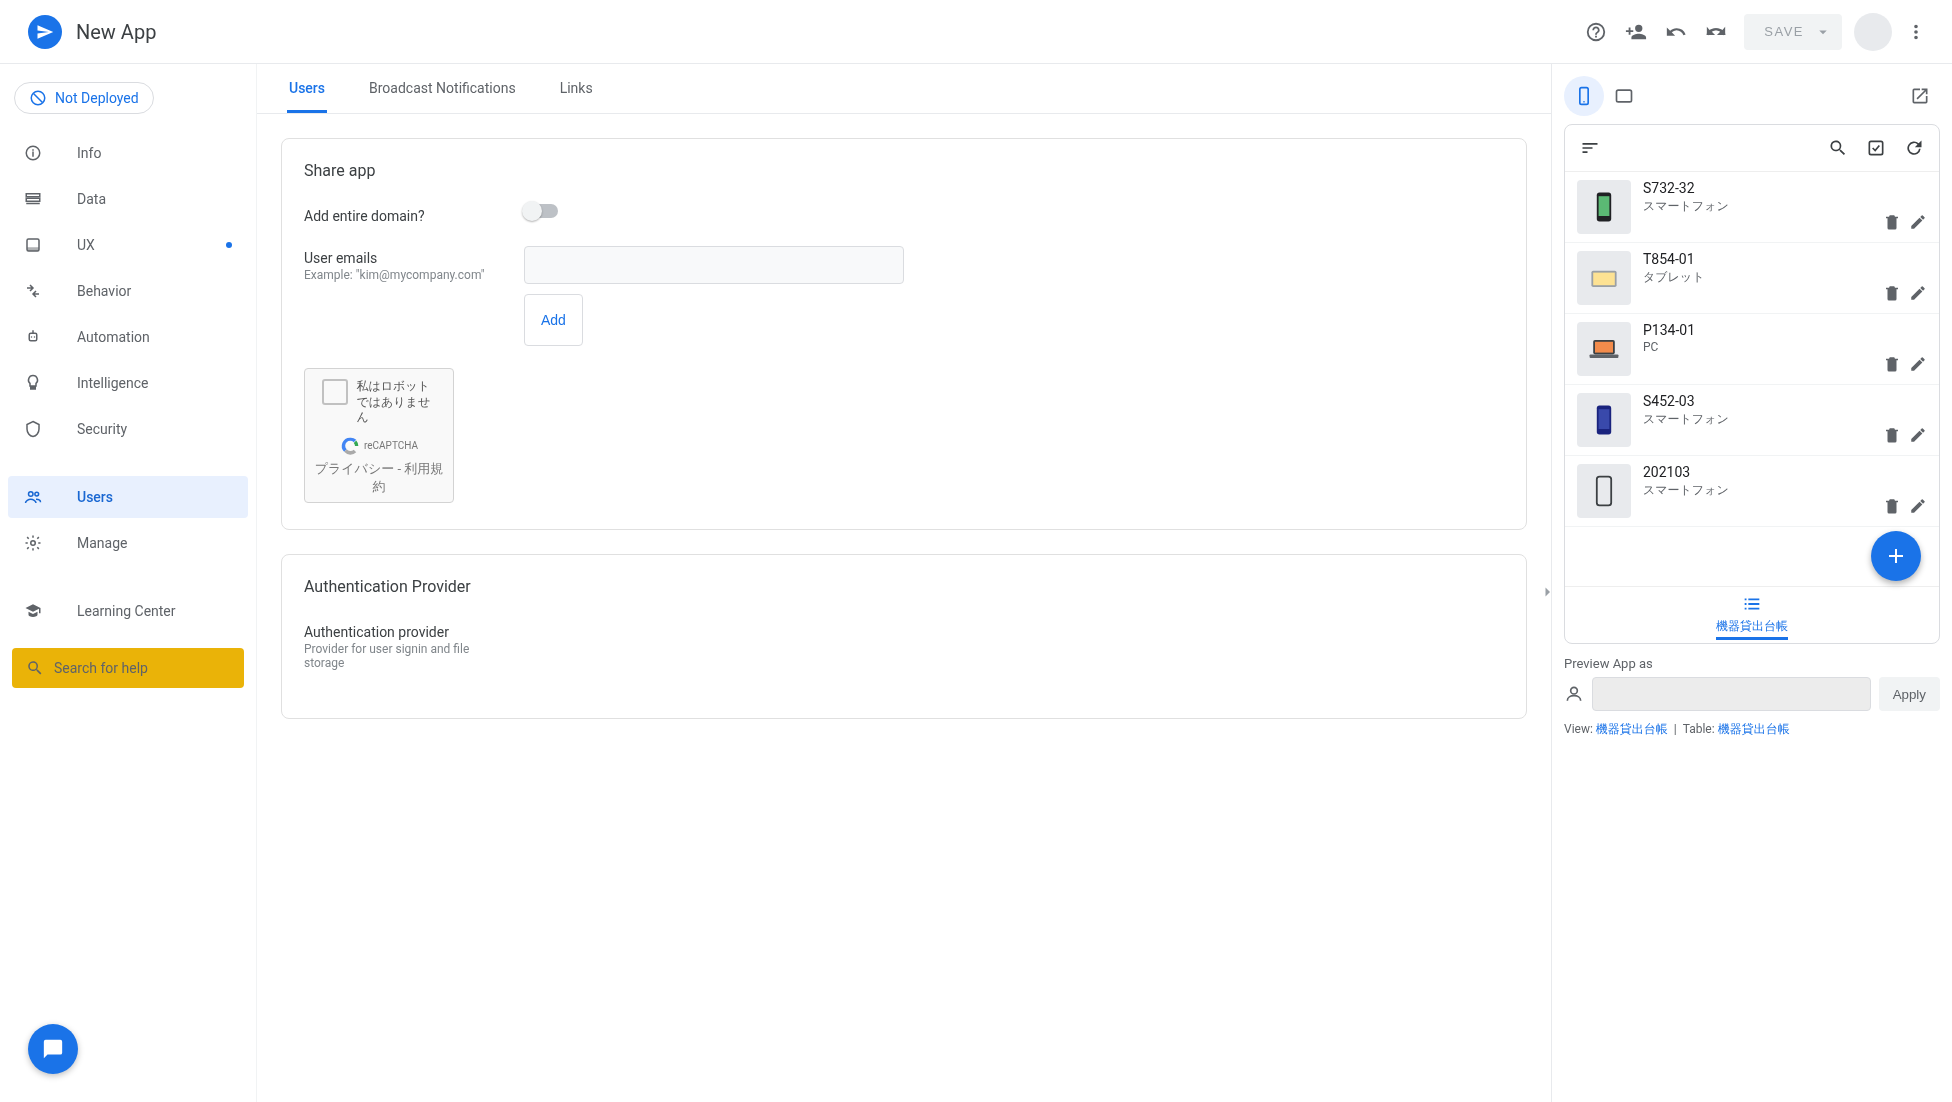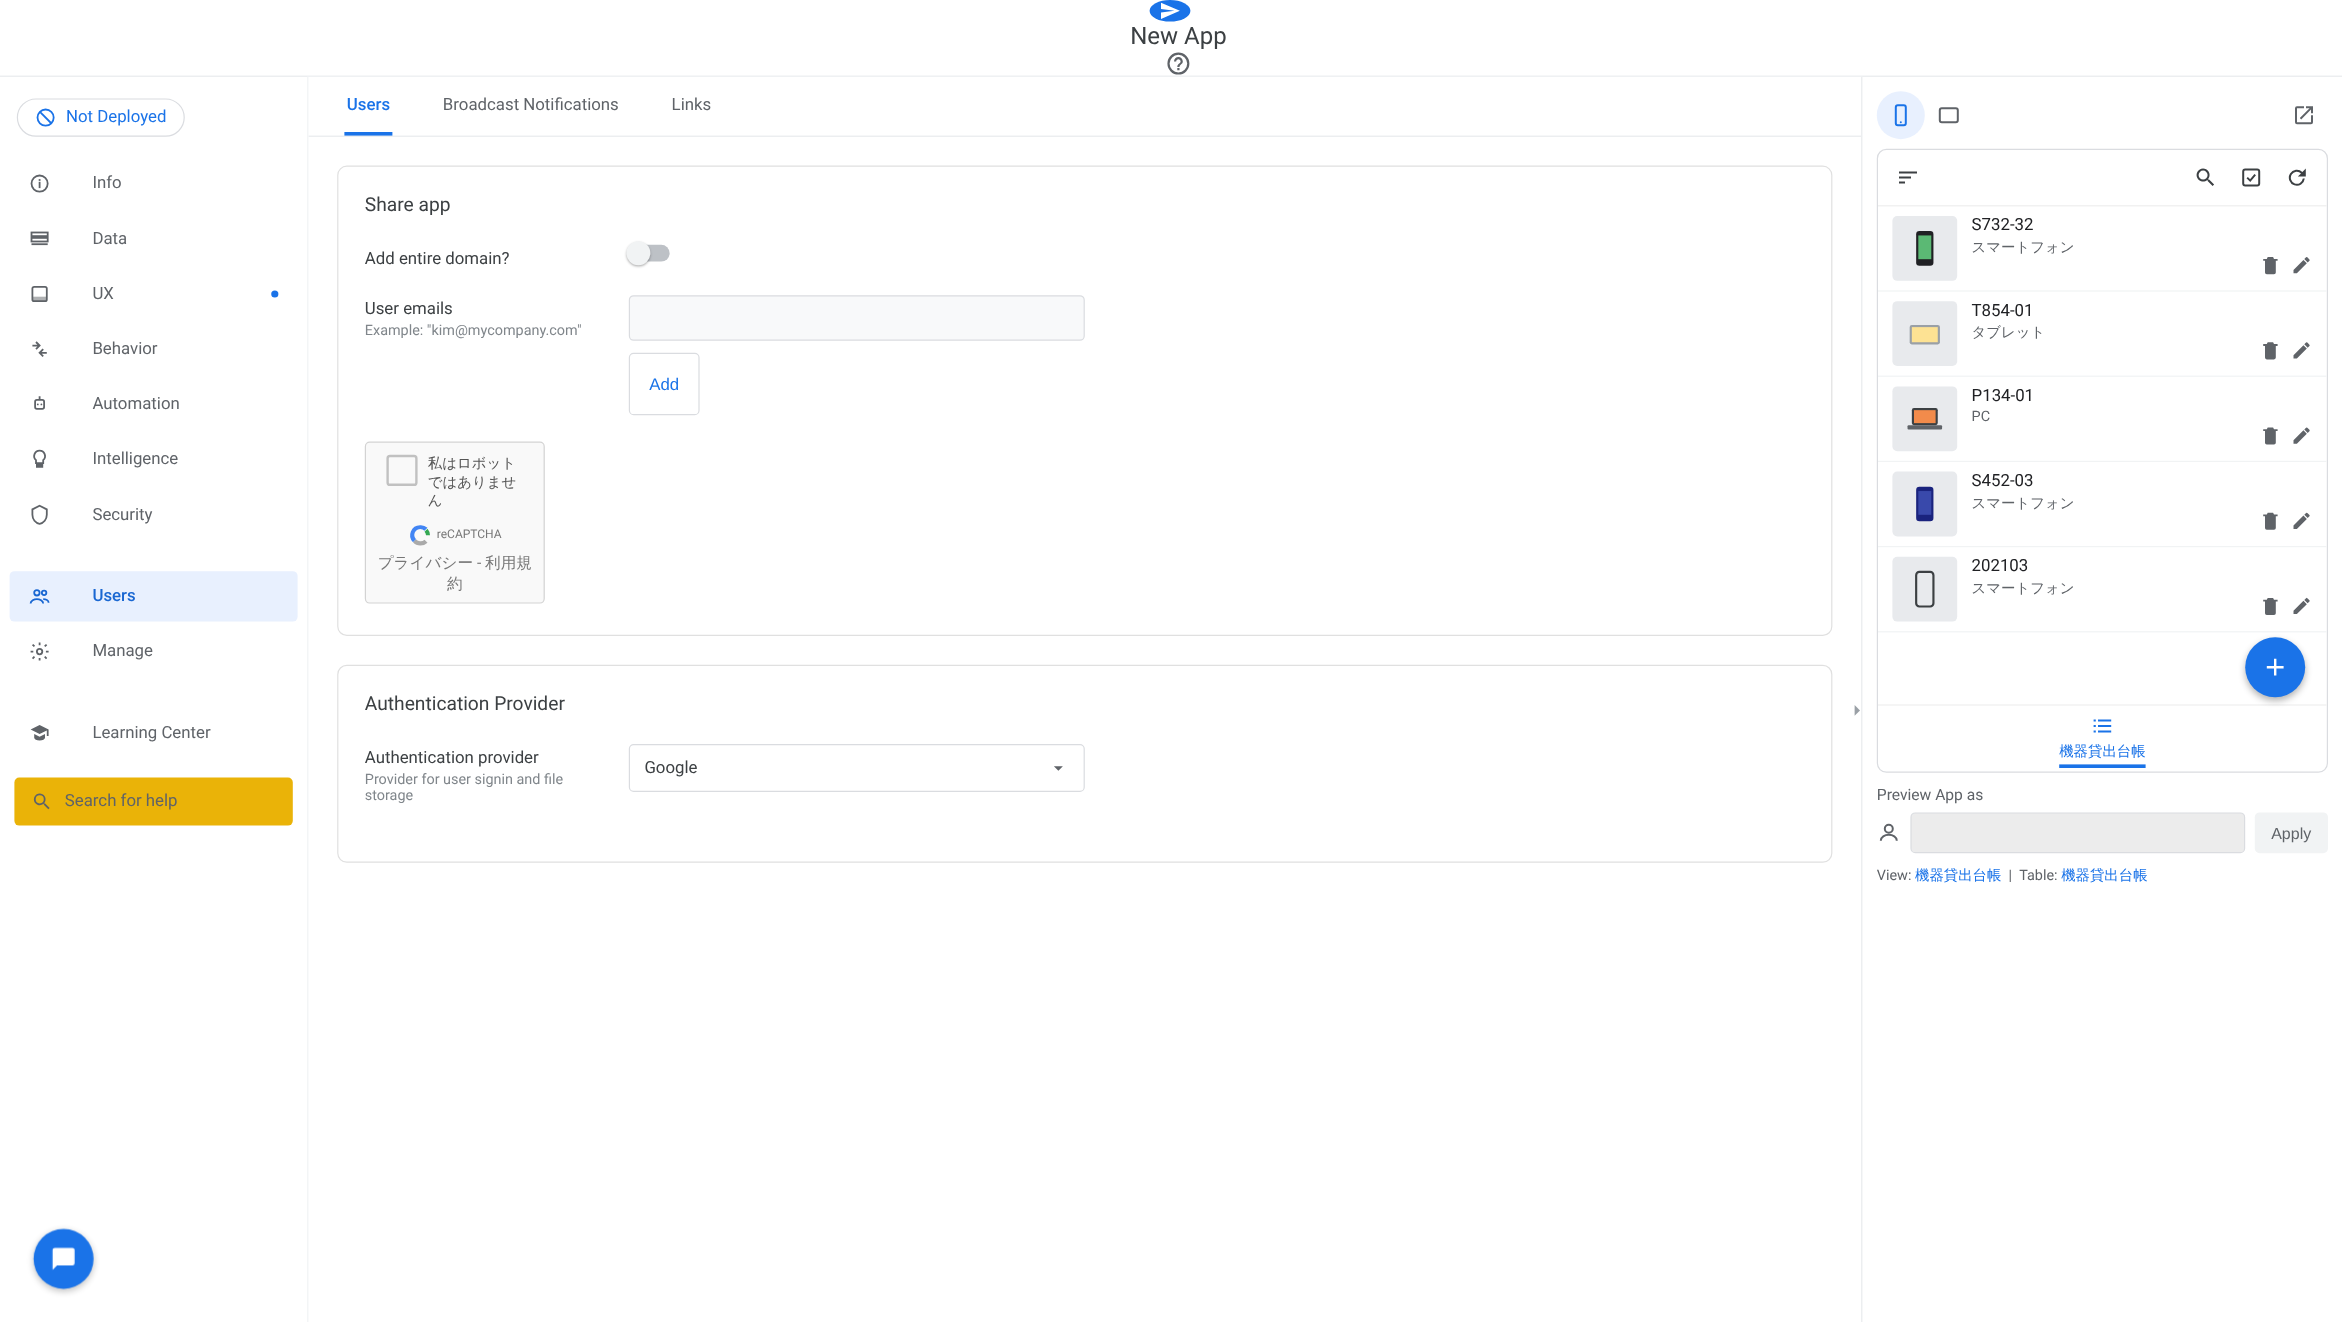--- a/index.html
+++ b/index.html
@@ -1,19 +1,19 @@
 <!DOCTYPE html>
 <html><head>
 <meta charset="utf-8">
 <style>
 * { box-sizing: border-box; margin: 0; padding: 0; }
 body { font-family: "Roboto", Arial, sans-serif; background: #fff; color: #3c4043; font-size: 14px; }
 
 
-.topbar { display: flex; align-items: center; height: 64px; padding: 0 16px 0 28px; border-bottom: 1px solid #e8eaed; flex-direction: column; }
+.topbar { display: flex; align-items: center; height: 64px; padding: 0 16px 0 28px; border-bottom: 1px solid #e8eaed; }
 .app-logo { width: 34px; height: 34px; background: #1a73e8; border-radius: 50%; display: flex; align-items: center; justify-content: center; margin-right: 14px; }
 .app-logo svg { width: 18px; height: 18px; fill: #fff; }
 .app-title { font-size: 20px; font-weight: 400; color: #3c4043; }
 .topbar-spacer { flex: 1; }
 .topbar-icon { width: 40px; height: 40px; display: flex; align-items: center; justify-content: center; color: #5f6368; border-radius: 50%; cursor: pointer; }
 .topbar-icon svg { width: 22px; height: 22px; fill: currentColor; }
 .save-btn { background: #f1f3f4; color: #9aa0a6; border: none; height: 36px; padding: 0 10px 0 20px; border-radius: 4px; font-size: 13px; letter-spacing: 1.5px; display: flex; align-items: center; gap: 10px; margin: 0 8px; }
 .save-btn svg { width: 18px; height: 18px; fill: currentColor; }
 .avatar-top { width: 38px; height: 38px; border-radius: 50%; background: #e8eaed; margin: 0 4px; }
 
@@ -276,26 +276,20 @@
       </div>
     </div>
 
     <div class="card">
       <div class="card-title">Authentication Provider</div>
       <div class="field-row">
         <div class="field-label">
           <span>Authentication provider</span>
           <span class="hint">Provider for user signin and file storage</span>
         </div>
-        <div class="select">
-          <span>Google</span>
-          <svg viewBox="0 0 24 24">
-              <path d="M7 10l5 5 5-5z"></path>
-            </svg>
-        </div>
       </div>
     </div>
   </div>
 
   <div class="preview preview-wrap">
     <svg class="chevron-expand" viewBox="0 0 24 24">
         <path d="M10 6l6 6-6 6V6z"></path>
       </svg>
     <div class="device-row">
       <div class="device-btn active">

